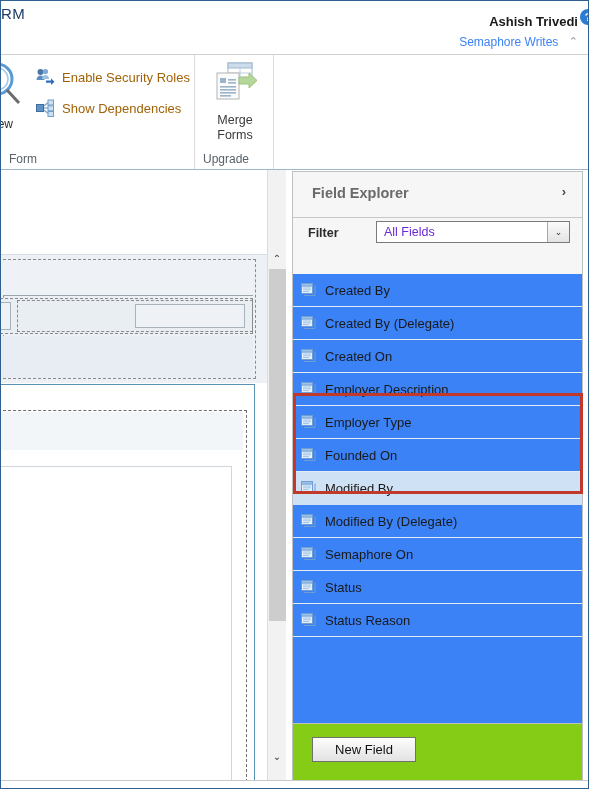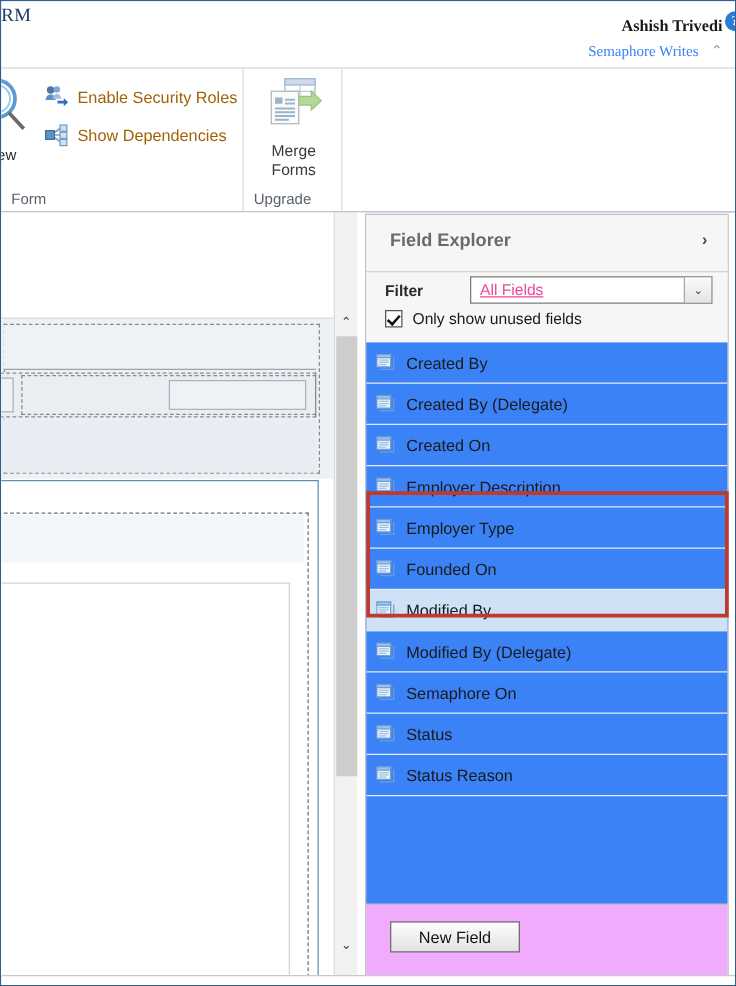--- a/index.html
+++ b/index.html
@@ -24,21 +24,20 @@
 
   
   .topbar {
     position: absolute;
     left: 0; top: 0;
     width: 587px;
     height: 54px;
     background: #ffffff;
     border-bottom: 1px solid #cfcfcf;
     box-sizing: border-box;
-    font-family: Liberation Serif, serif;
   }
   .crm-logo {
     position: absolute;
     left: 0; top: 4px;
     font-size: 15px;
     color: #1b3a66;
     letter-spacing: .3px;
   }
   .user-block {
     position: absolute;
@@ -353,22 +352,21 @@
     width: 194px; height: 22px;
     border: 1px solid #7a7a7a;
     background: #ffffff;
     box-sizing: border-box;
     cursor: pointer;
   }
   .fe-select .val {
     position: absolute;
     left: 7px; top: 3px;
     font-size: 12.5px;
-    color: #ec4899;
-    text-decoration: underline;
+    color: #6d28d9;
   }
   .fe-select .arrowbox {
     position: absolute;
     right: 0; top: 0;
     width: 21px; height: 20px;
     background: linear-gradient(#fbfbfb, #e3e3e3);
     border-left: 1px solid #a8a8a8;
     text-align: center;
     line-height: 20px;
     font-size: 9px;
@@ -448,21 +446,21 @@
     box-sizing: border-box;
     pointer-events: none;
   }
 
   
   .fe-footer {
     position: absolute;
     left: 0; bottom: 0;
     width: 289px;
     height: 58px;
-    background: #f0abfc;
+    background: #84cc16;
     border-top: 1px solid #bfbfbf;
   }
   .new-field-btn {
     position: absolute;
     left: 19px; top: 13px;
     width: 104px; height: 25px;
     background: linear-gradient(#fdfdfd, #e2e2e2);
     border: 1px solid #707070;
     font-size: 13px;
     color: #111;
@@ -611,24 +609,20 @@
       <div class="fe-title">Field Explorer</div>
       <div class="fe-collapse">›</div>
     </div>
 
     <div class="fe-filter">
       <div class="fe-filter-label">Filter</div>
       <div class="fe-select">
         <span class="val">All Fields</span>
         <span class="arrowbox">⌄</span>
       </div>
-      <div class="fe-check-row">
-        <span class="fe-checkbox"></span>
-        <span class="fe-check-label">Only show unused fields</span>
-      </div>
     </div>
 
     <div class="fe-list" id="field-list">
         <div class="fe-row">
           <span class="field-icon"><svg width="15" height="14" viewBox="0 0 15 14">
               <rect x="0.5" y="0.5" width="11" height="10" fill="#e9f1fa" stroke="#6f9ed4"></rect>
               <rect x="0.5" y="0.5" width="11" height="2.6" fill="#9dc2e6" stroke="#6f9ed4"></rect>
               <line x1="2" y1="5" x2="10" y2="5" stroke="#9dc2e6"></line>
               <line x1="2" y1="6.8" x2="10" y2="6.8" stroke="#9dc2e6"></line>
               <line x1="2" y1="8.6" x2="8" y2="8.6" stroke="#9dc2e6"></line>

